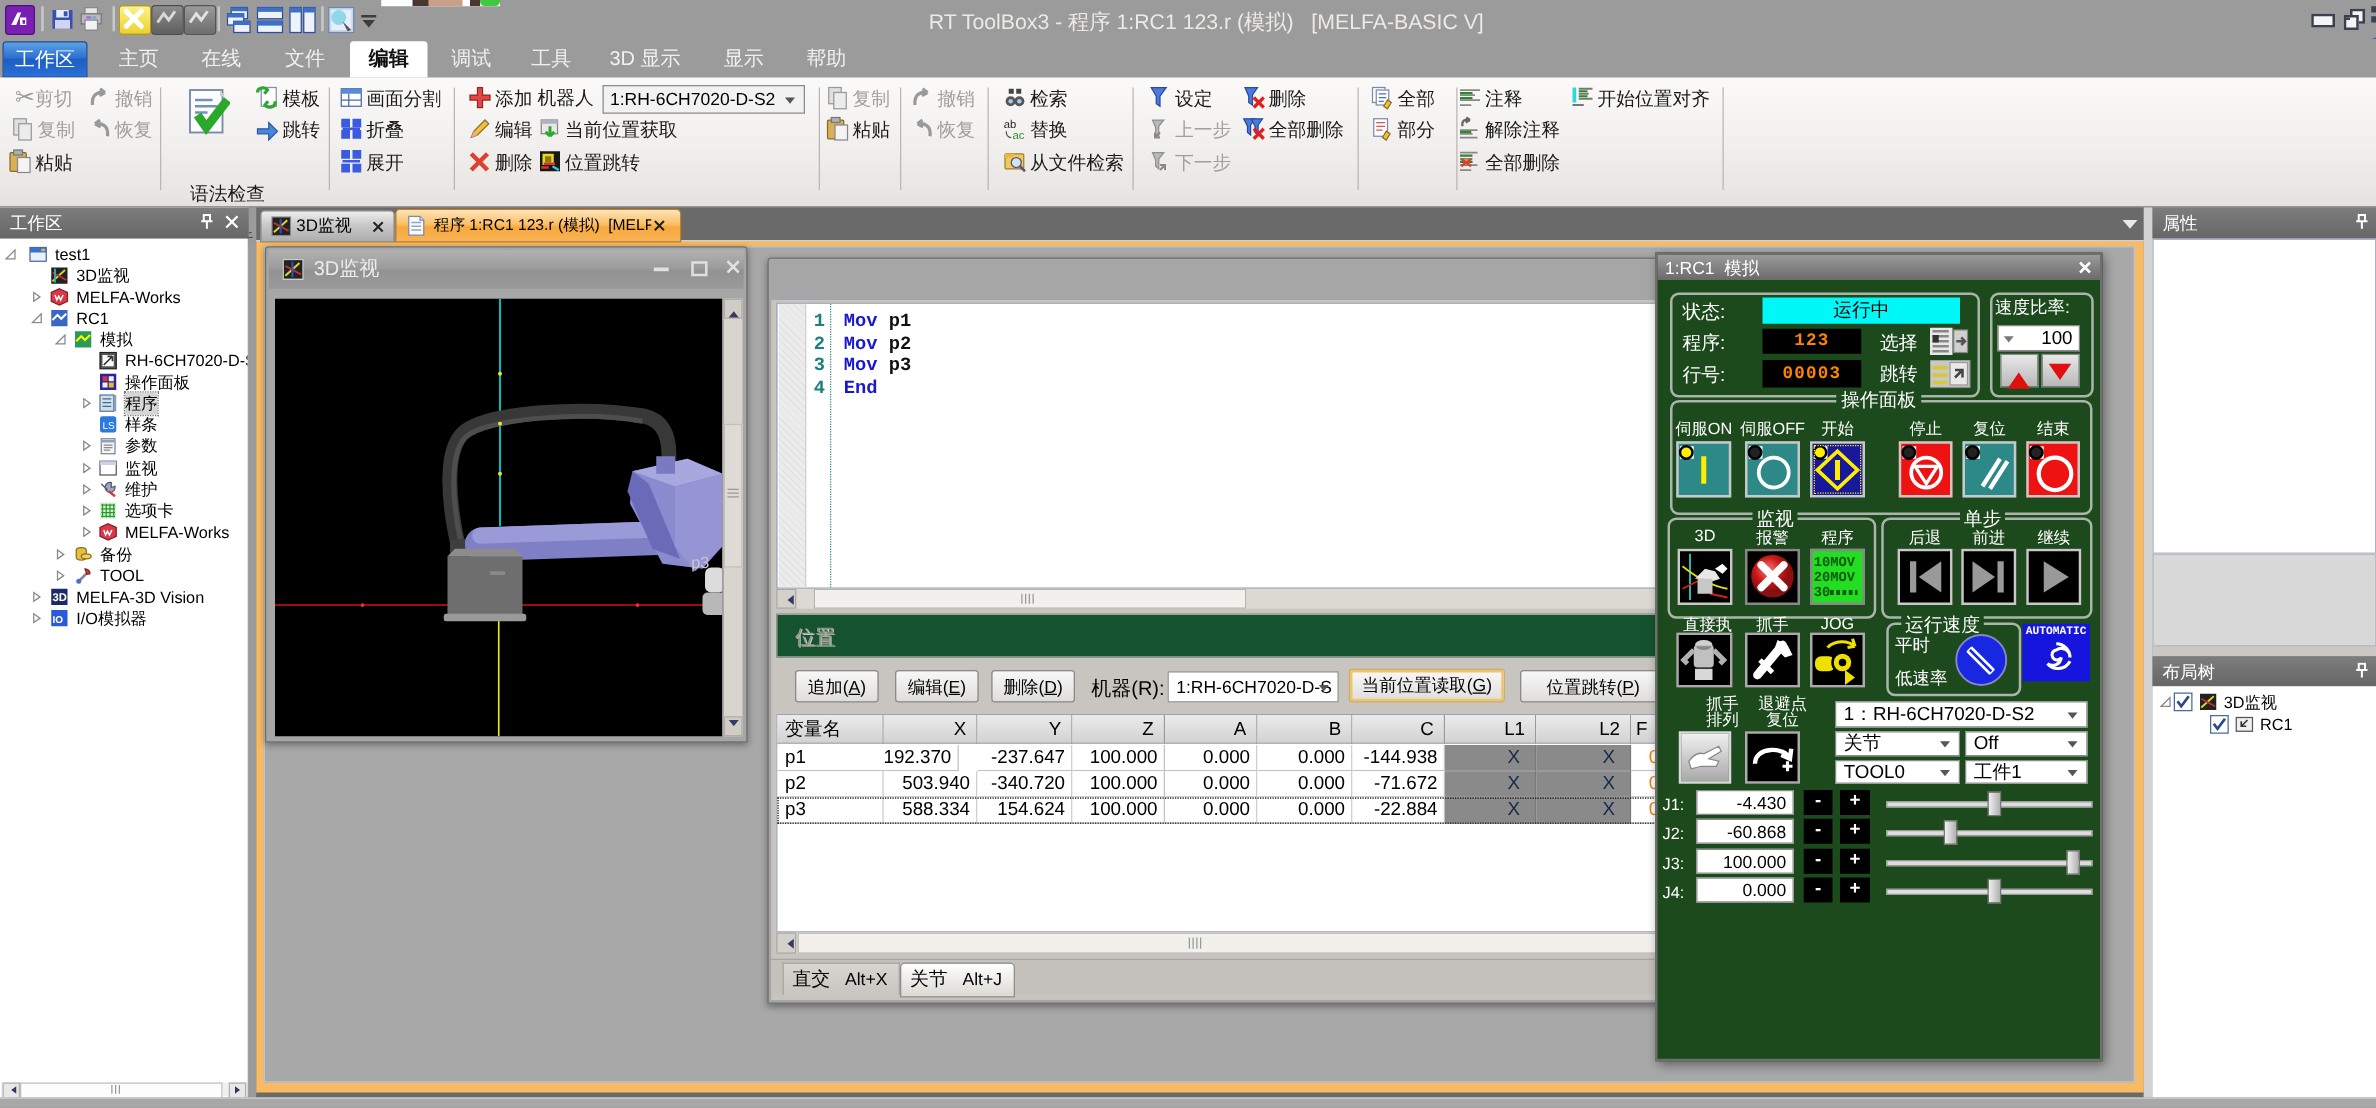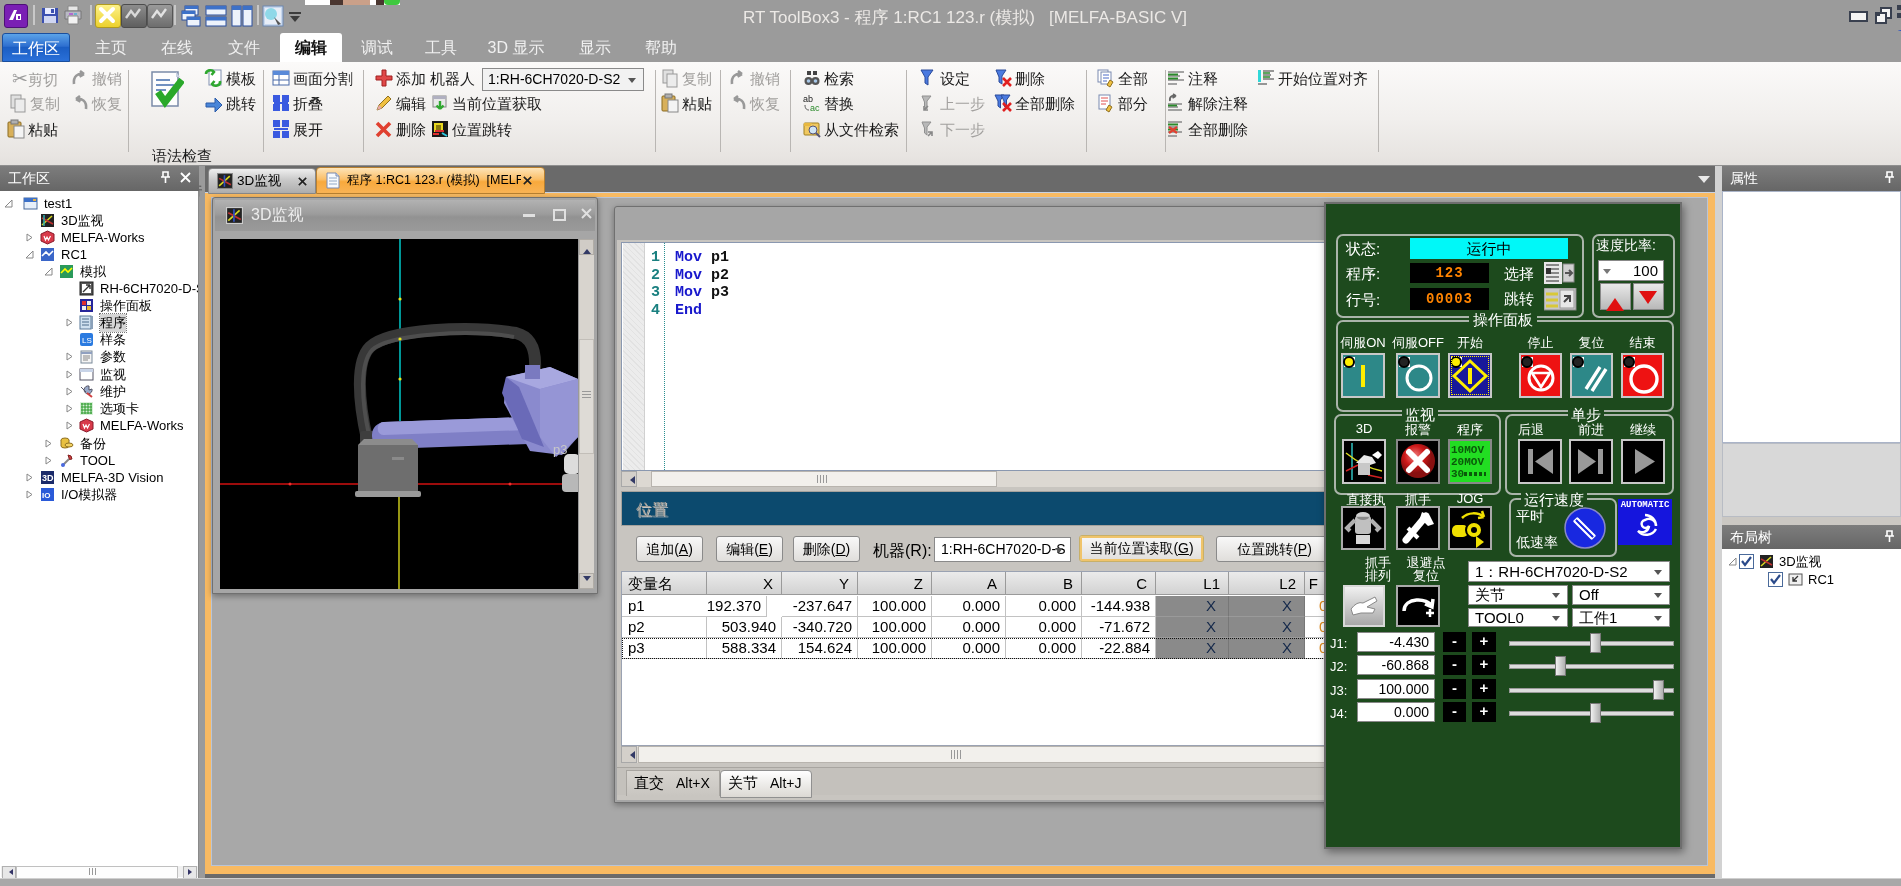--- a/index.html
+++ b/index.html
@@ -614,21 +614,21 @@
  <div style="position:absolute;left:6px;top:264px;width:706px;height:16px;background:#dcd8d2;">
   <div style="position:absolute;left:0;top:0;width:16px;height:16px;background:#d4d0ca;border:1px solid #a8a8a8;box-sizing:border-box;">
           <div style="position:absolute;left:4px;top:4px;width:0;height:0;border:4px solid transparent;border-right:5px solid #333a66;"></div>
         </div>
   <div style="position:absolute;left:30px;top:0;width:346px;height:16px;background:#f2f0ec;border:1px solid #b8b4ae;box-sizing:border-box;"></div>
   <div style="position:absolute;left:196px;top:4px;width:1px;height:8px;background:#999;"></div>
         <div style="position:absolute;left:199px;top:4px;width:1px;height:8px;background:#999;"></div>
         <div style="position:absolute;left:202px;top:4px;width:1px;height:8px;background:#999;"></div>
         <div style="position:absolute;left:205px;top:4px;width:1px;height:8px;background:#999;"></div>
  </div>
- <div style="position:absolute;left:6px;top:284px;width:706px;height:35px;background:#0c4a6e;border:1px solid #a5a29d;box-sizing:border-box;">
+ <div style="position:absolute;left:6px;top:284px;width:706px;height:35px;background:#14532d;border:1px solid #a5a29d;box-sizing:border-box;">
   <span style="position:absolute;left:14px;top:8px;font-size:16px;color:#a19e97;text-shadow:1px 1px 0 #c8c5c0;">位置</span>
  </div>
  <div class="btn" style="position:absolute;left:21px;top:329px;width:67px;height:26px;line-height:24px;">追加(<span style="text-decoration:underline">A</span>)</div>
  <div class="btn" style="position:absolute;left:101px;top:329px;width:67px;height:26px;line-height:24px;">编辑(<span style="text-decoration:underline">E</span>)</div>
  <div class="btn" style="position:absolute;left:178px;top:329px;width:67px;height:26px;line-height:24px;">删除(<span style="text-decoration:underline">D</span>)</div>
  <span style="position:absolute;left:258px;top:334px;font-size:16px;">机器(R):</span>
  <div class="combo" style="left:319px;top:330px;width:137px;height:25px;"><span style="margin-left:6px;line-height:23px;font-size:14px;">1:RH-6CH7020-D-S</span></div>
  <div class="btn" style="position:absolute;left:464px;top:328px;width:125px;height:27px;line-height:25px;border:1px solid #c8b068;box-shadow:0 0 0 2px #f0c46a inset;">当前位置读取(<span style="text-decoration:underline">G</span>)</div>
  <div class="btn" style="position:absolute;left:601px;top:329px;width:117px;height:26px;line-height:24px;">位置跳转(<span style="text-decoration:underline">P</span>)</div>
  <div style="position:absolute;left:6px;top:364px;width:706px;height:175px;background:#fff;border:1px solid #9aa2b2;box-sizing:border-box;font-size:15px;">
@@ -689,20 +689,26 @@
         <div style="position:absolute;left:333px;top:4px;width:1px;height:9px;background:#999;"></div>
         <div style="position:absolute;left:336px;top:4px;width:1px;height:9px;background:#999;"></div>
         <div style="position:absolute;left:339px;top:4px;width:1px;height:9px;background:#999;"></div>
  </div>
  <div style="position:absolute;left:2px;top:560px;width:714px;height:27px;background:#c4c1bc;border-top:1px solid #a8a5a0;">
   <div style="position:absolute;left:9px;top:2px;width:92px;height:25px;font-size:15px;background:linear-gradient(#d8d5d0,#c8c5c0);border:1px solid #a8a5a0;border-bottom:none;"><span style="margin-left:7px;line-height:24px;">直交</span><span style="margin-left:12px;font-size:14px;line-height:24px;">Alt+X</span></div>
   <div style="position:absolute;left:103px;top:2px;width:90px;height:26px;font-size:15px;background:linear-gradient(#ffffff,#dcd9d4);border:1px solid #909090;border-radius:4px 4px 0 0;"><span style="margin-left:7px;line-height:24px;">关节</span><span style="margin-left:12px;font-size:14px;line-height:24px;">Alt+J</span></div>
  </div>
 </div>
 <div class="gpanel">
+ <div style="position:absolute;left:0;top:0;width:354px;height:20px;background:linear-gradient(#9a9a9a,#6a6a6a);color:#fff;font-size:14px;">
+  <span style="margin-left:6px;line-height:20px;">1:RC1&nbsp; 模拟</span>
+  <svg style="position:absolute;left:337px;top:5px;" width="10" height="10" viewBox="0 0 10 10">
+          <path d="M1 1 L9 9 M9 1 L1 9" stroke="#fff" stroke-width="2"></path>
+        </svg>
+ </div>
  <div class="gbox" style="left:10px;top:30px;width:244px;height:80px;"></div>
  <div class="glab" style="left:20px;top:36px;">状态:</div>
  <div class="led" style="left:84px;top:34px;width:158px;height:21px;background:#00f8f8;color:#000;font-size:15px;line-height:21px;font-family:'Liberation Sans',sans-serif;font-weight:normal;">运行中</div>
  <div class="glab" style="left:20px;top:61px;">程序:</div>
  <div class="led" style="left:84px;top:59px;width:79px;height:20px;font-size:14px;line-height:20px;letter-spacing:1px;">123</div>
  <div class="glab" style="left:178px;top:61px;">选择</div>
  <svg style="position:absolute;left:218px;top:58px;" width="31" height="22" viewBox="0 0 31 22">
         <rect x="0" y="0" width="18" height="22" fill="#e8e8e8"></rect>
         <path d="M2 3 h13 M2 7 h13 M2 11 h13 M2 15 h13 M2 19 h13" stroke="#888" stroke-width="2"></path>
         <rect x="2" y="6" width="5" height="6" fill="#333"></rect>
@@ -770,21 +776,21 @@
           <circle cx="6" cy="7" r="5" fill="#222" stroke="#000" stroke-width="2"></circle>
           <circle cx="21" cy="24" r="13" fill="none" stroke="#fff" stroke-width="3.4"></circle>
         </svg></div>
  <div class="gbox" style="left:8px;top:210px;width:163px;height:77px;"></div>
  <div class="glab" style="left:76px;top:202px;background:#1d4a1d;padding:0 3px;">监视</div>
  <div class="gbox" style="left:179px;top:210px;width:165px;height:77px;"></div>
  <div class="glab" style="left:242px;top:202px;background:#1d4a1d;padding:0 3px;">单步</div>
  <div class="glab" style="left:16px;top:217px;width:44px;text-align:center;font-size:13px;">3D</div>
  <div class="glab" style="left:70px;top:217px;width:44px;text-align:center;font-size:13px;">报警</div>
  <div class="glab" style="left:122px;top:217px;width:44px;text-align:center;font-size:13px;">程序</div>
- <div class="glab" style="left:192px;top:217px;width:44px;font-size:13px;">后退</div>
+ <div class="glab" style="left:192px;top:217px;width:44px;text-align:center;font-size:13px;">后退</div>
  <div class="glab" style="left:243px;top:217px;width:44px;text-align:center;font-size:13px;">前进</div>
  <div class="glab" style="left:295px;top:217px;width:44px;text-align:center;font-size:13px;">继续</div>
  <div class="gbtn" style="left:16px;top:235px;width:44px;height:45px;background:#000;"><svg width="40" height="41" viewBox="0 0 40 41">
           <path d="M8 2 v37" stroke="#30c0c0" stroke-width="1.5"></path>
           <path d="M2 30 L14 24 M24 34 L38 37" stroke="#d02020" stroke-width="1.5"></path>
           <path d="M2 12 C12 20 26 28 38 30" stroke="#d8d820" stroke-width="1.5" fill="none"></path>
           <path d="M12 22 l8-8 8 2 4 6 -6 2 -8-2 z" fill="#e8e8e8"></path>
           <rect x="14" y="22" width="12" height="12" fill="#c8c8c8"></rect>
           <path d="M28 14 l6-4 4 4 -4 4 z" fill="#fff"></path>
         </svg></div>

